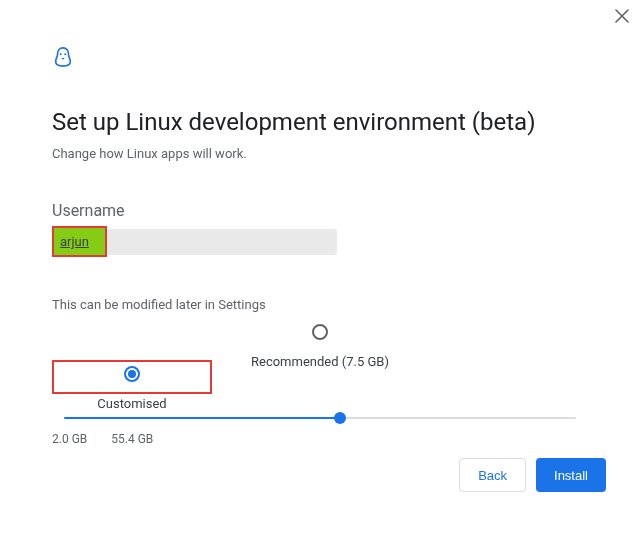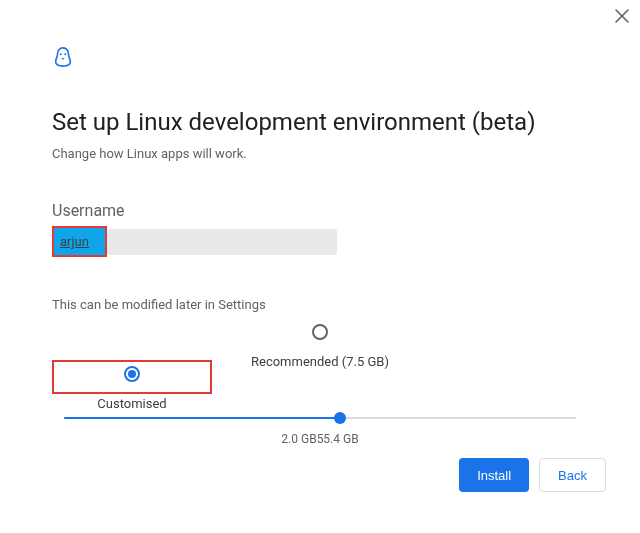--- a/index.html
+++ b/index.html
@@ -5,35 +5,35 @@
   * { box-sizing: border-box; margin: 0; padding: 0; }
   html, body { width: 640px; height: 533px; font-family: Roboto, "Segoe UI", Arial, sans-serif; background: #fff; color: #202124; }
   .dialog { position: relative; width: 640px; height: 518px; padding: 46px 52px 26px 52px; }
   .close { position: absolute; top: 6px; right: 8px; width: 20px; height: 20px; display: flex; align-items: center; justify-content: center; cursor: pointer; color: #3c4043; }
   .close svg { width: 14px; height: 14px; }
   .logo { width: 22px; height: 22px; margin-bottom: 40px; }
   .title { font-size: 24px; font-weight: 400; color: #202124; letter-spacing: 0; margin-bottom: 10px; }
   .subtitle { font-size: 13px; color: #5f6368; margin-bottom: 40px; }
   .field-label { font-size: 16px; color: #5f6368; margin-bottom: 6px; }
   .username-row { display: flex; align-items: center; margin-bottom: 40px; }
-  .username-box { border: 2px solid #e53935; padding: 6px 16px 6px 6px; font-size: 13px; color: #3c4043; background: #0ea5e9; text-decoration: underline; }
+  .username-box { border: 2px solid #e53935; padding: 6px 16px 6px 6px; font-size: 13px; color: #3c4043; background: #84cc16; text-decoration: underline; }
   .username-bar { flex: 0 0 230px; height: 26px; background: #e9e9e9; border-radius: 3px; }
   .section-title { font-size: 13px; color: #202124; margin-bottom: 4px; }
   .section-desc { font-size: 13px; color: #5f6368; margin-bottom: 8px; }
   .radio-row { display: flex; align-items: center; gap: 14px; padding: 4px 12px; font-size: 13px; color: #3c4043; flex-direction: column; }
   .radio-row.highlight { border: 2px solid #e53935; width: 160px; height: 34px; margin-top: 10px; }
   .radio-row:not(.highlight) { height: 30px; }
   .radio { width: 16px; height: 16px; border: 2px solid #5f6368; border-radius: 50%; display: inline-block; position: relative; cursor: pointer; flex-shrink: 0; }
   .radio.checked { border-color: #1a73e8; }
   .radio.checked::after { content: ""; position: absolute; width: 8px; height: 8px; background: #1a73e8; border-radius: 50%; top: 2px; left: 2px; }
   .slider-wrap { margin: 18px 12px 8px 12px; position: relative; height: 12px; }
   .track { position: absolute; top: 5px; left: 0; right: 0; height: 2px; background: #dadce0; border-radius: 1px; }
   .track-fill { position: absolute; top: 5px; left: 0; height: 2px; background: #1a73e8; border-radius: 1px; }
   .thumb { position: absolute; top: 0; width: 12px; height: 12px; background: #1a73e8; border-radius: 50%; transform: translateX(-50%); cursor: pointer; }
-  .slider-labels { display: flex; justify-content: center; font-size: 12px; color: #5f6368; margin: 6px 0 2px 0; }
+  .slider-labels { display: flex; justify-content: flex-start; font-size: 12px; color: #5f6368; margin: 6px 0 2px 0; gap: 24px; }
   .footer { position: absolute; bottom: 26px; right: 34px; display: flex; gap: 10px; }
   .btn { font-size: 13px; height: 34px; padding: 0 18px; border-radius: 4px; cursor: pointer; display: inline-flex; align-items: center; justify-content: center; }
   .btn-secondary { background: #fff; color: #1a73e8; border: 1px solid #dadce0; }
   .btn-primary { background: #1a73e8; color: #fff; border: none; }
 </style>
 </head>
 <body>
 
 <div class="dialog">
 
@@ -77,17 +77,17 @@
     <div class="track"></div>
     <div class="track-fill" id="track-fill" style="width: 54%;"></div>
     <div class="thumb" id="thumb" style="left: 54%;"></div>
   </div>
   <div class="slider-labels">
     <span>2.0 GB</span>
     <span>55.4 GB</span>
   </div>
 
   <div class="footer">
+    <button class="btn btn-secondary">Back</button>
     <button class="btn btn-primary">Install</button>
-    <button class="btn btn-secondary">Back</button>
   </div>
 
 </div>
 
 </body></html>

